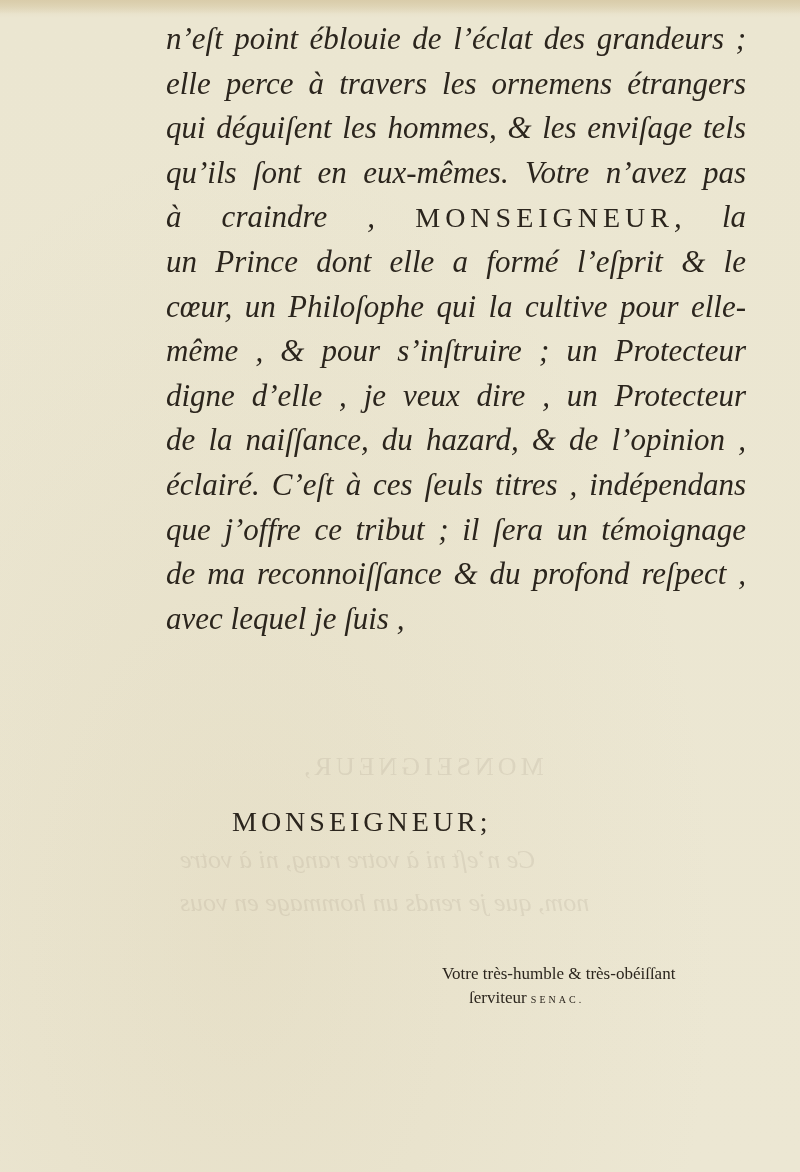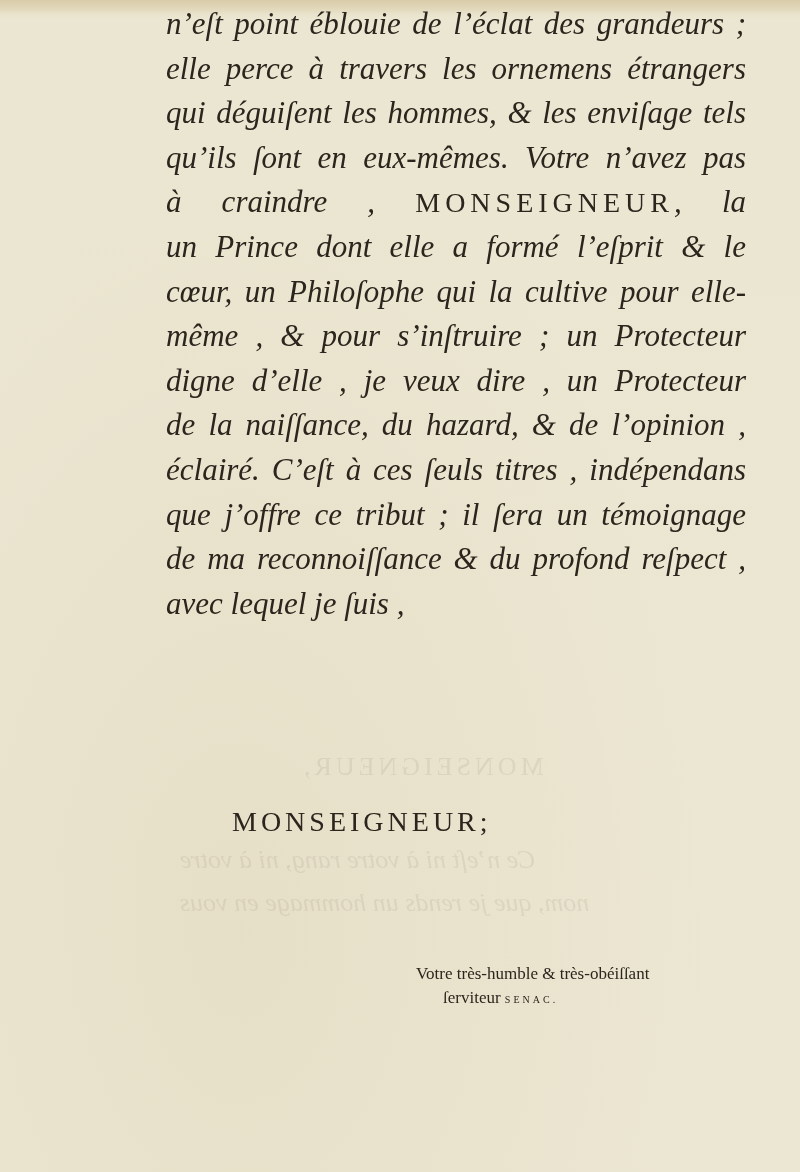--- a/index.html
+++ b/index.html
@@ -30,21 +30,21 @@
     }
     .body-text {
       position: absolute;
       left: 166px;
       top: 0px;
       width: 580px;
       font-family: "Liberation Serif", "DejaVu Serif", serif;
       font-style: italic;
       font-size: 31px;
       line-height: 44.6px;
-      padding-top: 2px;
+      padding-top: 17px;
       text-align: justify;
       text-align-last: justify;
     }
     .body-text .line {
       display: block;
       height: 44.6px;
       white-space: nowrap;
       text-align-last: justify;
       text-align: justify;
     }
@@ -60,21 +60,21 @@
       position: absolute;
       left: 232px;
       top: 806px;
       font-family: Liberation Serif, serif;
       font-size: 28px;
       letter-spacing: 4px;
       color: #2b251d;
     }
     .signature {
       position: absolute;
-      left: 416px;
+      left: 442px;
       top: 962px;
       font-family: "Liberation Serif", "DejaVu Serif", serif;
       font-size: 17px;
       line-height: 24px;
       color: #2b251d;
     }
     .signature .sig-line2 {
       padding-left: 27px;
       display: block;
     }

